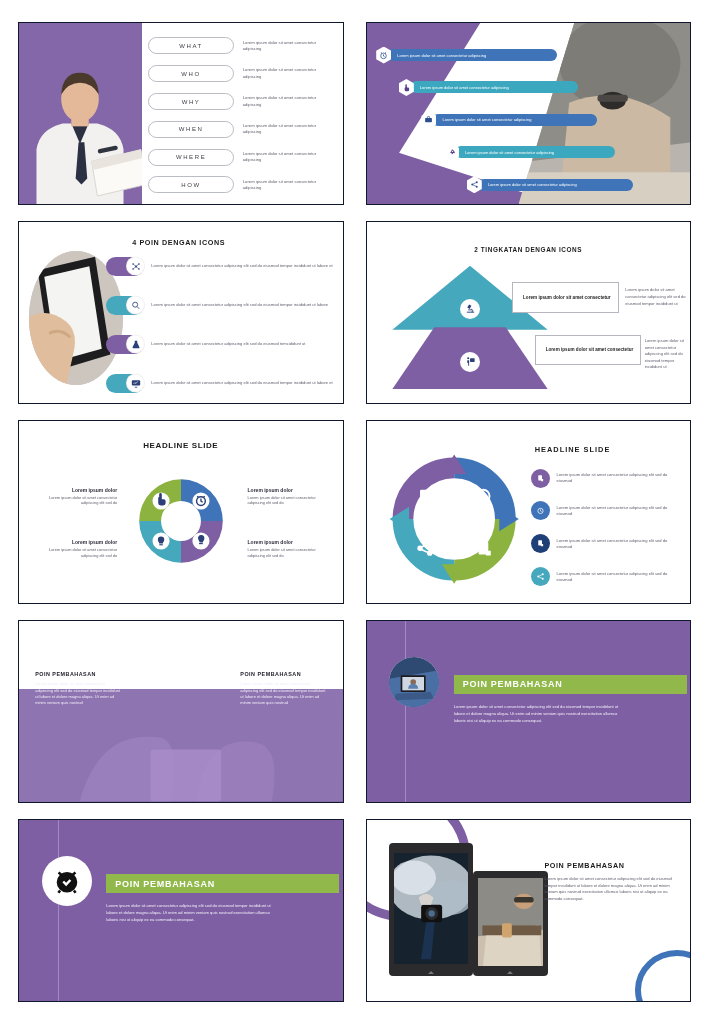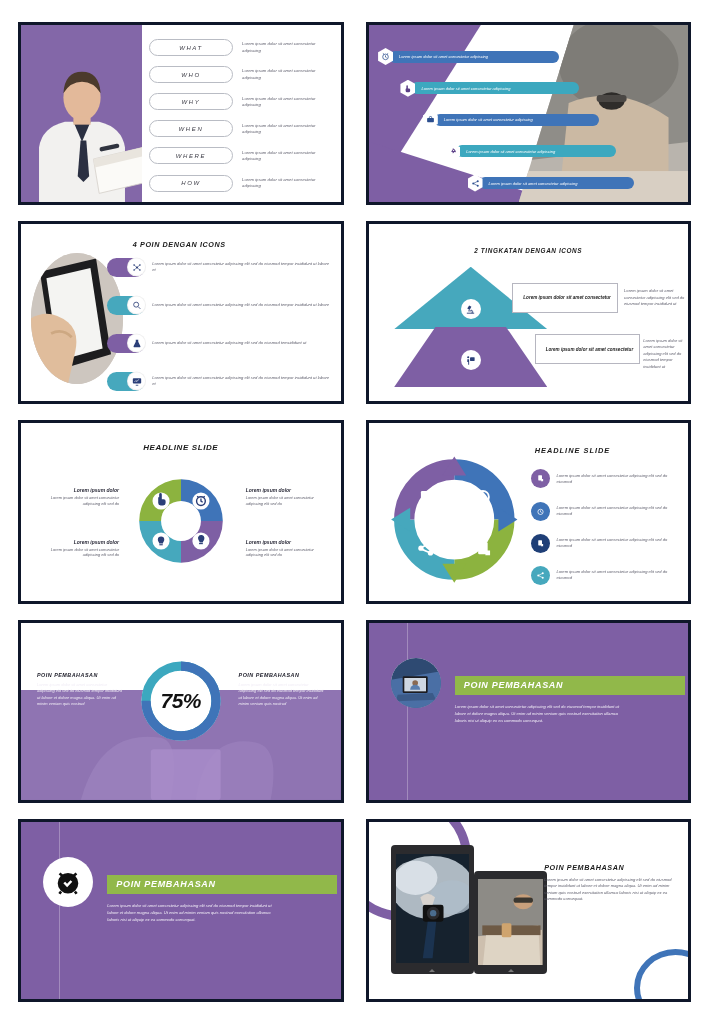--- a/index.html
+++ b/index.html
@@ -14,23 +14,22 @@
     padding: 22px 18px;
     display: grid;
     grid-template-columns: 1fr 1fr;
     grid-template-rows: repeat(5, 1fr);
     column-gap: 22px;
     row-gap: 16px;
   }
   .slide {
     position: relative;
     background: #fff;
-    border: 3px solid #0f172a;
+    border: 1px solid #0f172a;
     overflow: hidden;
-    font-style: italic;
   }
 
   
   .hl {
     font-weight: bold;
     letter-spacing: .6px;
     color: #1b1b1b;
   }
   .lorem { color: #5d5d6b; line-height: 1.45; }
 
@@ -531,29 +530,20 @@
 
   <div class="slide">
     <div class="s7-bg">
       <svg width="100%" height="100%" viewBox="0 0 320 115" preserveAspectRatio="none">
         <rect width="320" height="115" fill="#8f74b2"></rect>
         <path d="M60 115 Q80 40 140 50 Q160 54 150 115 Z" fill="#9b82bd" opacity=".8"></path>
         <path d="M175 115 Q185 45 235 55 Q260 60 250 115 Z" fill="#9b82bd" opacity=".7"></path>
         <rect x="130" y="62" width="70" height="53" rx="3" fill="#a88cc9" opacity=".85"></rect>
       </svg>
     </div>
-    <div class="s7-donut">
-      <svg viewBox="0 0 100 100">
-        <circle cx="50" cy="50" r="43" fill="#fff"></circle>
-        <circle cx="50" cy="50" r="38" fill="none" stroke="#3ca8bf" stroke-width="10"></circle>
-        <circle cx="50" cy="50" r="38" fill="none" stroke="#3f74b8" stroke-width="10" stroke-dasharray="179.1 238.8" transform="rotate(-90 50 50)"></circle>
-        <circle cx="50" cy="50" r="31" fill="#fff"></circle>
-      </svg>
-      <div class="s7-pct">75%</div>
-    </div>
     <div class="s7-col" style="left:5%">
       <div class="t">POIN PEMBAHASAN</div>
       <div class="d">Lorem ipsum dolor sit amet consectetur adipiscing elit sed do eiusmod tempor incididunt ut labore et dolore magna aliqua. Ut enim ad minim veniam quis nostrud</div>
     </div>
     <div class="s7-col" style="right:5%">
       <div class="t">POIN PEMBAHASAN</div>
       <div class="d">Lorem ipsum dolor sit amet consectetur adipiscing elit sed do eiusmod tempor incididunt ut labore et dolore magna aliqua. Ut enim ad minim veniam quis nostrud</div>
     </div>
   </div>
 

